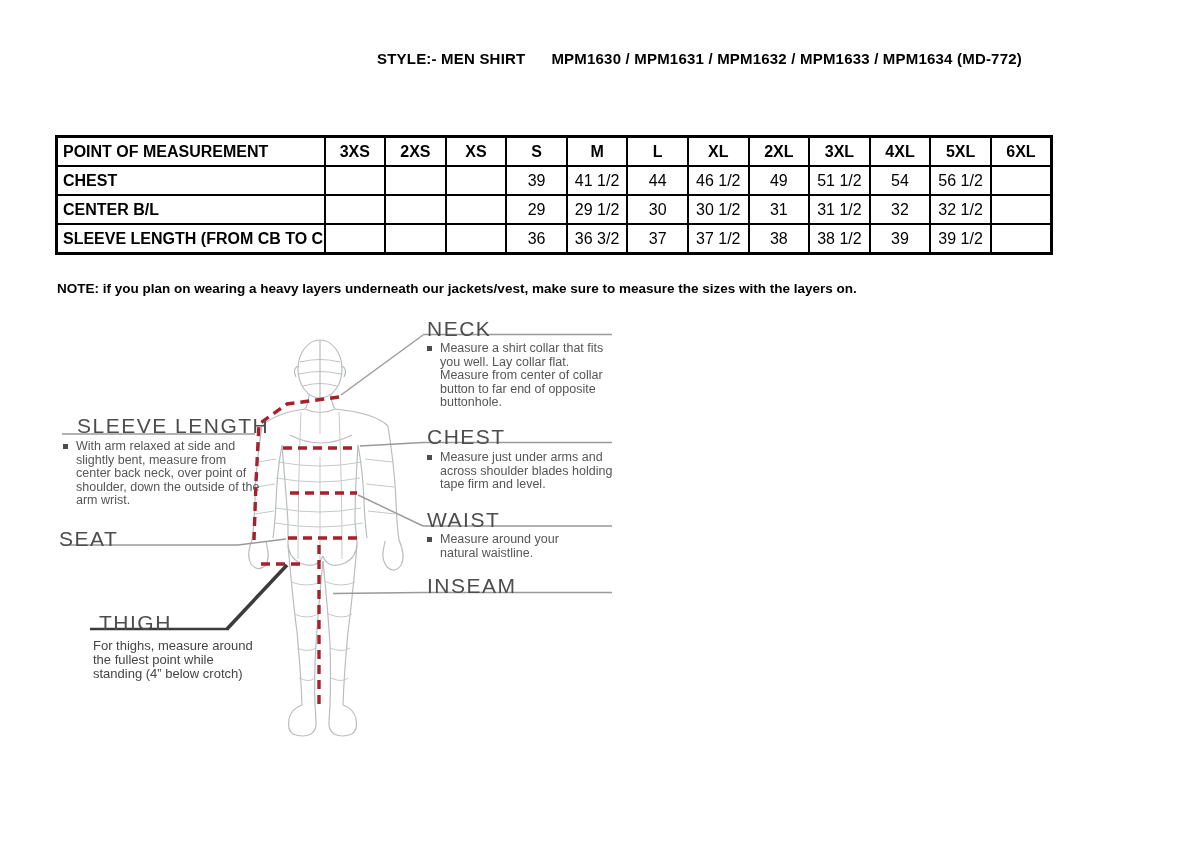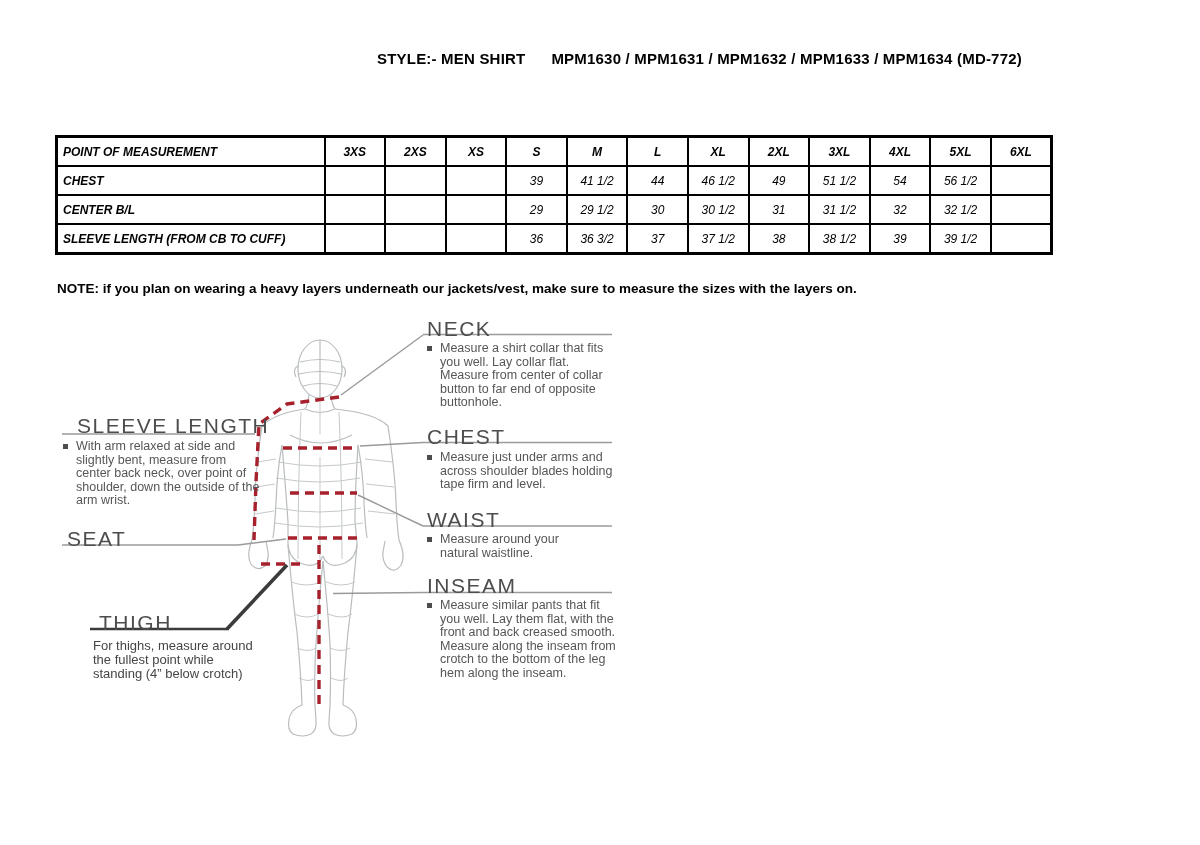--- a/index.html
+++ b/index.html
@@ -4,21 +4,21 @@
 <style>
   html,body{margin:0;padding:0;background:#ffffff;}
   body{width:1200px;height:845px;position:relative;font-family:"Liberation Sans",sans-serif;color:#000;overflow:hidden;}
 
   
   .doc-title{position:absolute;left:377px;top:50px;font-size:15px;font-weight:bold;white-space:nowrap;letter-spacing:.2px;}
   .doc-title .gap{display:inline-block;width:26px;}
 
   
   table.size-table{position:absolute;left:55px;top:135px;width:998px;border-collapse:collapse;table-layout:fixed;border:3px solid #000;}
-  table.size-table td,table.size-table th{border:2px solid #000;height:27px;font-size:12px;text-align:center;vertical-align:middle;padding:0 0;overflow:hidden;white-space:nowrap;font-style:italic;}
+  table.size-table td,table.size-table th{border:2px solid #000;height:27px;font-size:16px;text-align:center;vertical-align:middle;padding:0 0;overflow:hidden;white-space:nowrap;}
   table.size-table th{font-weight:bold;}
   table.size-table .rowlabel{text-align:left;padding-left:5px;font-weight:bold;}
   table.size-table col.c-label{width:268px;}
 
   
   .note-line{position:absolute;left:57px;top:281px;font-size:13.5px;font-weight:bold;white-space:nowrap;}
 
   
   .guide{position:absolute;left:55px;top:312px;width:570px;height:460px;}
   .guide svg{position:absolute;left:0;top:0;}
@@ -216,21 +216,21 @@
   </svg>
 
   <div class="glabel" style="left:22px;top:102px;">
     <h3>SLEEVE LENGTH</h3>
   </div>
   <div class="gdesc" style="left:21px;top:128px;width:186px;">
     <span class="bullet"></span>
     <span>With arm relaxed at side and slightly bent, measure from center back neck, over point of shoulder, down the outside of the arm wrist.</span>
   </div>
 
-  <div class="glabel" style="left:12px;top:215px;">
+  <div class="glabel" style="left:4px;top:215px;">
     <h3>SEAT</h3>
   </div>
 
   <div class="glabel" style="left:44px;top:299px;">
     <h3>THIGH</h3>
   </div>
   <div class="gdesc noBullet" style="left:38px;top:327px;width:172px;">
     <span>For thighs, measure around the fullest point while standing (4” below crotch)</span>
   </div>
 
@@ -254,18 +254,14 @@
     <h3>WAIST</h3>
   </div>
   <div class="gdesc" style="left:385px;top:221px;width:150px;">
     <span class="bullet"></span>
     <span>Measure around your natural waistline.</span>
   </div>
 
   <div class="glabel" style="left:372px;top:262px;">
     <h3>INSEAM</h3>
   </div>
-  <div class="gdesc" style="left:385px;top:287px;width:180px;">
-    <span class="bullet"></span>
-    <span>Measure similar pants that fit you well. Lay them flat, with the front and back creased smooth. Measure along the inseam from crotch to the bottom of the leg hem along the inseam.</span>
-  </div>
 
 </div>
 
 </body></html>

